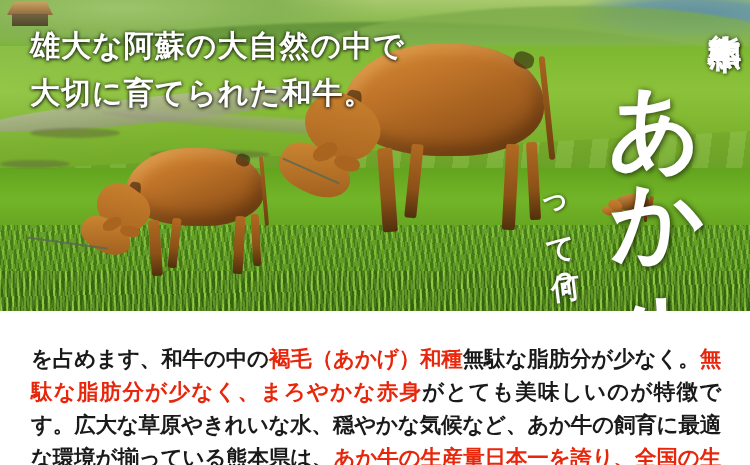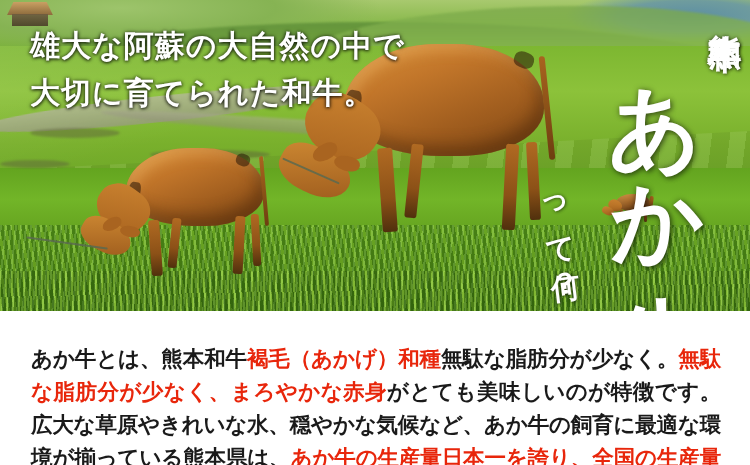--- a/index.html
+++ b/index.html
@@ -290,16 +290,16 @@
 
     <div class="headline">雄大な阿蘇の大自然の中で
 大切に育てられた和牛。</div>
 
     <div class="v-kumamoto">熊本和牛</div>
     <div class="v-akaushi">あか牛</div>
     <div class="v-tteNani">って何？</div>
   </div>
 
   <div class="copy">
-    <p class="copy-inner" id="copy-inner"><span>あか牛とは、熊本和牛</span><span class="hl">褐毛（あかげ）和種</span><span>無駄な脂肪分が少なく。</span><span class="hl">無駄な脂肪分が少なく、まろやかな赤身</span><span>がとても美味しいのが特徴です。広大な草原やきれいな水、穏やかな気候など、あか牛の飼育に最適な環境が揃っている熊本県は、</span><span class="hl">あか牛の生産量日本一を誇り、全国の生産量の約70%を占めます。</span></p>
+    <p class="copy-inner" id="copy-inner"><span>を占めます、和牛の中の</span><span class="hl">褐毛（あかげ）和種</span><span>無駄な脂肪分が少なく。</span><span class="hl">無駄な脂肪分が少なく、まろやかな赤身</span><span>がとても美味しいのが特徴です。広大な草原やきれいな水、穏やかな気候など、あか牛の飼育に最適な環境が揃っている熊本県は、</span><span class="hl">あか牛の生産量日本一を誇り、全国の生産量の約70%を占めます。</span></p>
   </div>
 
 </div>
 
 </body></html>

